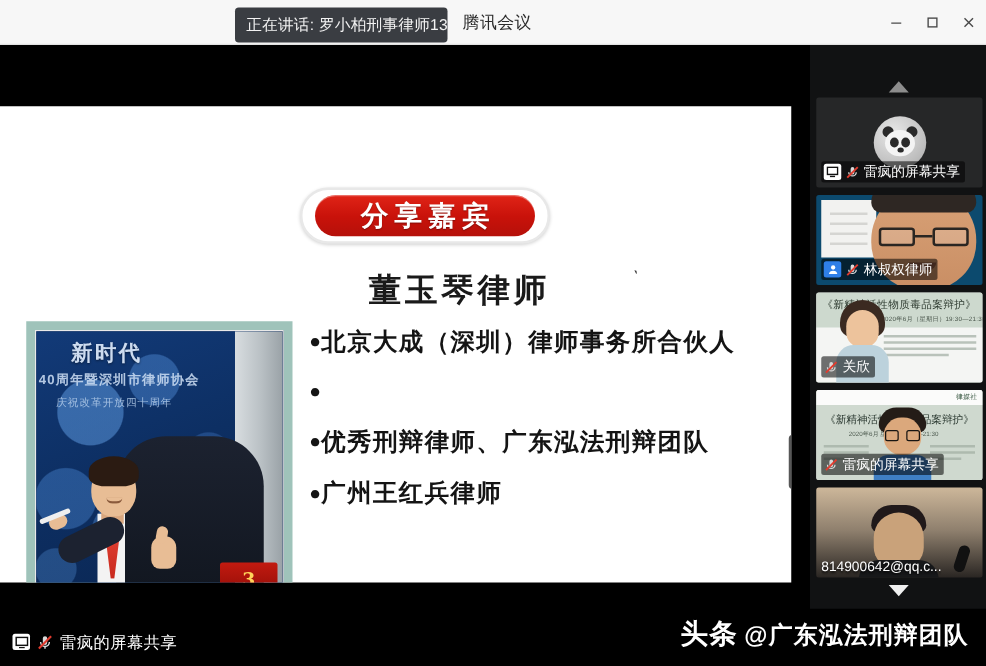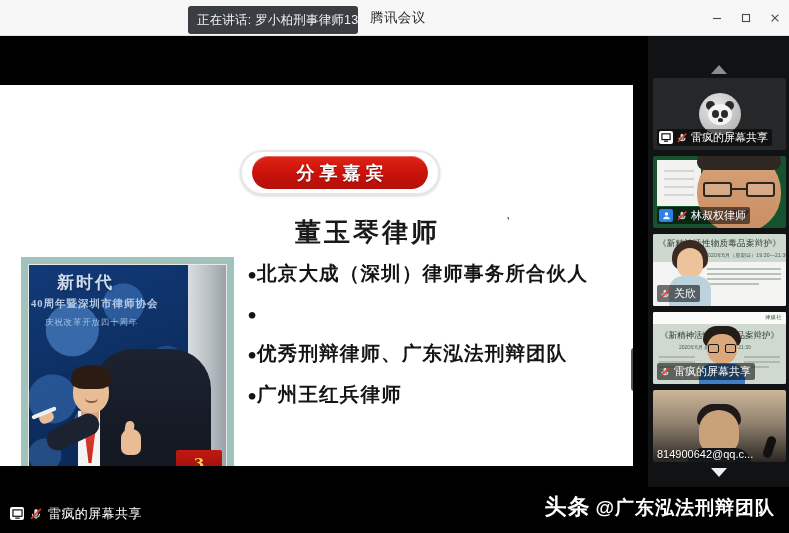--- a/index.html
+++ b/index.html
@@ -52,21 +52,21 @@
     box-shadow:0 1px 3px rgba(0,0,0,.18);
     display:flex; align-items:center; justify-content:center;
   }
   .banner{
     width:176px; height:33px; border-radius:17px;
     background:linear-gradient(180deg,#e02417 0%,#c9120a 52%,#b5100a 100%);
     display:flex; align-items:center; justify-content:center;
     box-shadow:inset 0 1px 0 rgba(255,255,255,.35);
   }
   .banner span{
-    color:#fff; font-size:18px; font-weight:700; letter-spacing:5px;
+    color:#fff; font-size:22px; font-weight:700; letter-spacing:5px;
     text-indent:5px;
     font-family:"DejaVu Serif","Liberation Serif",serif;
     text-shadow:0 1px 1px rgba(0,0,0,.35);
   }
 
   
   .guest-name{
     position:absolute; left:295px; top:130px;
     font-size:26px; font-weight:700; color:#1a1a1a; letter-spacing:3px;
     font-family:"DejaVu Serif","Liberation Serif",serif;
@@ -115,21 +115,21 @@
   }
   .bg-head-cn{
     position:absolute; left:28px; top:6px; width:170px;
     color:#dce9fa; font-size:17px; font-weight:700; letter-spacing:2px;
     font-family:"DejaVu Serif","Liberation Serif",serif;
     text-shadow:0 1px 2px rgba(0,0,0,.5); opacity:.93; white-space:nowrap;
   }
   .bg-sub-cn{
     position:absolute; left:2px; top:32px; width:195px;
     color:#cfe0f5; font-size:10.5px; font-weight:700; letter-spacing:1px;
-    font-family:Liberation Serif, serif;
+    font-family:Liberation Sans, sans-serif;
     opacity:.85; white-space:nowrap;
   }
   .bg-sub2-cn{
     position:absolute; left:16px; top:52px; width:185px;
     color:#bcd3ee; font-size:8.5px; letter-spacing:.8px;
     font-family:"DejaVu Serif","Liberation Serif",serif;
     opacity:.8; white-space:nowrap;
   }
   
   .p-body{
@@ -255,21 +255,21 @@
     position:absolute; left:9px; top:11px; width:24px; height:21px;
     background:#f4f4f4; border-radius:50%;
   }
   .panda .ear{ position:absolute; width:9px; height:9px; background:#2a2a2a; border-radius:50%; top:8px; }
   .panda .ear.l{ left:7px; } .panda .ear.r{ right:7px; }
   .panda .eye{ position:absolute; width:7px; height:8px; background:#2a2a2a; border-radius:50%; top:17px; }
   .panda .eye.l{ left:13px; } .panda .eye.r{ right:13px; }
   .panda .nose{ position:absolute; left:19px; top:25px; width:5px; height:4px; background:#2a2a2a; border-radius:50% 50% 40% 40%; }
 
   
-  .t2{ background:#14532d; }
+  .t2{ background:#0c4a6e; }
   .t2 .paper{ position:absolute; left:4px; top:4px; width:44px; height:46px; background:#f2f2f0; }
   .t2 .paper i{ position:absolute; left:7px; width:30px; height:2px; background:#d5d5d2; }
   .t2 .head{
     position:absolute; left:44px; top:-6px; width:84px; height:82px;
     background:linear-gradient(180deg,#d9a277 0%,#c98e64 100%); border-radius:42px 42px 38px 38px;
   }
   .t2 .hair{ position:absolute; left:44px; top:-12px; width:84px; height:26px; background:#2e2723; border-radius:42px 42px 18px 18px; }
   .t2 .glasses{ position:absolute; left:50px; top:26px; width:72px; height:15px; }
   .t2 .glasses .lens{ position:absolute; top:0; width:29px; height:15px; border:2px solid #2a2622; border-radius:3px; background:rgba(255,255,255,.18); }
   .t2 .glasses .lens.l{ left:0; } .t2 .glasses .lens.r{ right:0; }

